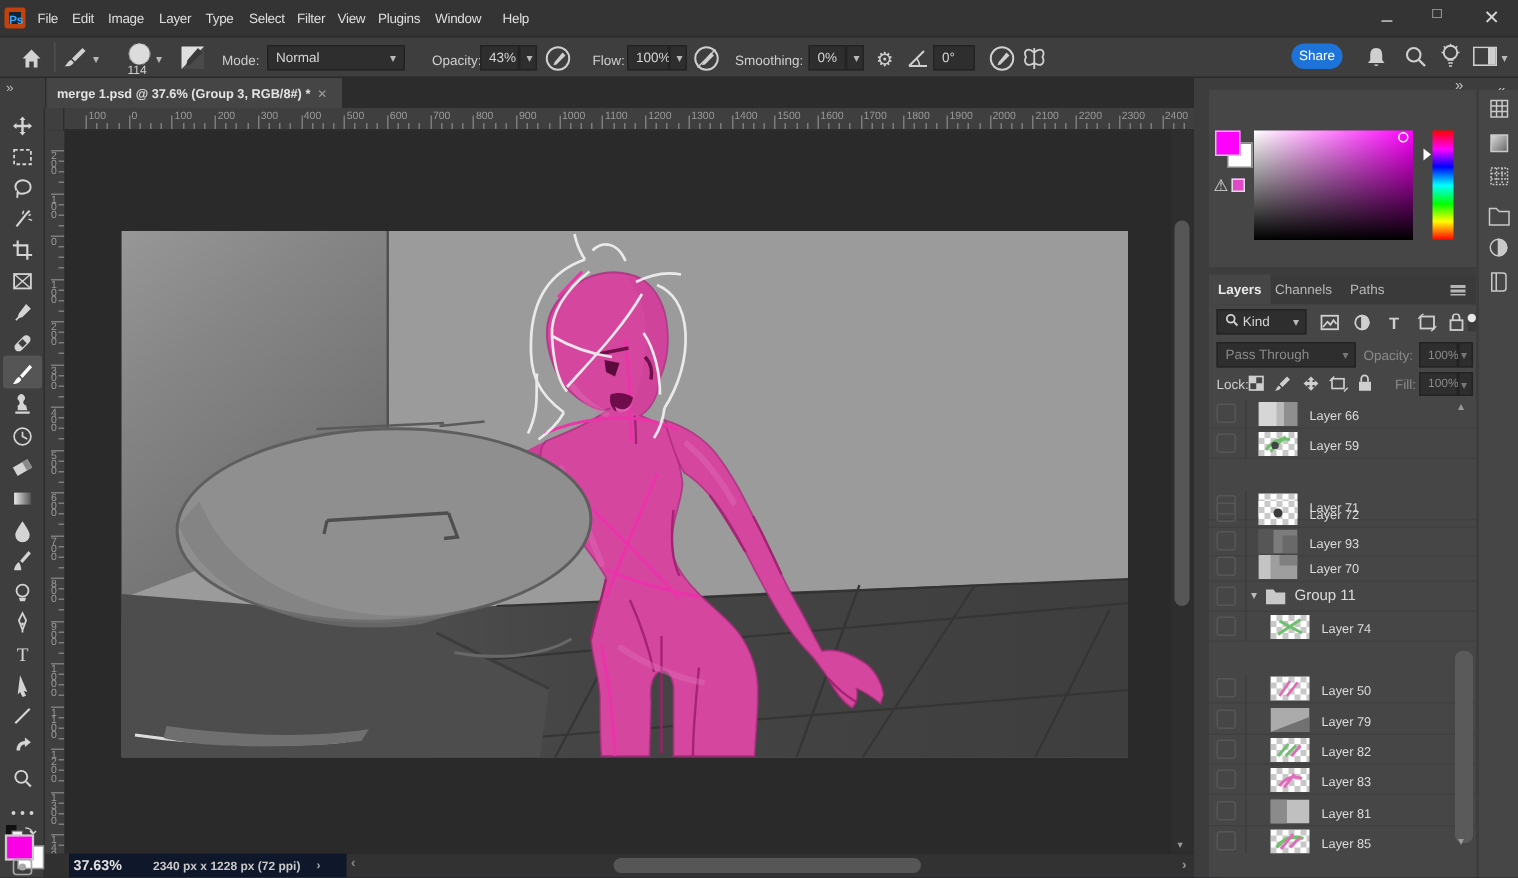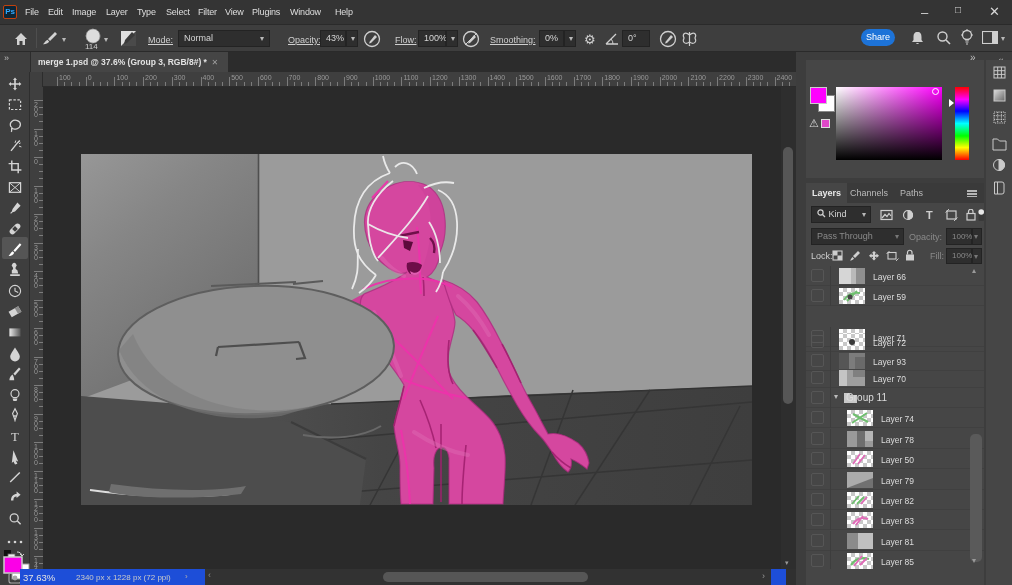--- a/index.html
+++ b/index.html
@@ -5,30 +5,30 @@
   * { margin:0; padding:0; box-sizing:border-box; }
   html,body { width:1012px; height:585px; overflow:hidden; background:#303030;
     font-family:"Liberation Sans", sans-serif; }
   .abs { position:absolute; }
   #stage { position:relative; width:1012px; height:585px; }
   
   #menubar { left:0; top:0; width:1012px; height:24px; background:#343434; color:#dfdfdf;
     font-size:9px; letter-spacing:-0.2px; }
   #menubar .m { position:absolute; top:7px; }
   #pslogo { left:3px; top:5px; width:14px; height:14px; background:#0d2636;
-    border:1px solid #c2410c; border-radius:2px; color:#31a8ff; font-size:8px; font-weight:bold;
+    border:3px solid #c2410c; border-radius:2px; color:#31a8ff; font-size:8px; font-weight:bold;
     text-align:center; line-height:12px; }
   .winbtn { position:absolute; top:0px; color:#d8d8d8; font-size:13px; }
   
   #optbar { left:0; top:24px; width:1012px; height:28px; background:#3e3e3e;
     border-top:1px solid #2a2a2a; border-bottom:1px solid #2a2a2a; color:#cfcfcf; font-size:9px; }
   .field { position:absolute; background:#2e2e2e; border:1px solid #232323; color:#d6d6d6;
     font-size:9px; height:17px; line-height:15px; padding-left:5px; top:5px; }
   .chev { color:#b8b8b8; font-size:8px; }
-  .lbl { position:absolute; top:10px; color:#cfcfcf;text-decoration:underline; }
+  .lbl { position:absolute; top:10px; color:#cfcfcf; }
   
   #lefttop { left:0; top:52px; width:30px; height:20px; background:#3e3e3e; color:#bbb; }
   #tabstrip { left:30px; top:52px; width:766px; height:20px; background:#2c2c2c; }
   #doctab { position:absolute; left:1px; top:0; width:197px; height:20px; background:#454545;
     color:#e3e3e3; font-size:9px; line-height:20px; padding-left:7px; }
   
   #corner { left:30px; top:72px; width:13px; height:15px; background:#3f3f3f; border-right:1px solid #2c2c2c;}
   #hruler { left:43px; top:72px; width:753px; height:15px; background:#3f3f3f; overflow:hidden;
     border-bottom:1px solid #2c2c2c; }
   #vruler { left:30px; top:87px; width:13px; height:482px; background:#3f3f3f; overflow:hidden; }
@@ -37,22 +37,22 @@
   .vtick { position:absolute; right:0; height:1px; width:4px; background:#7c7c7c; }
   
   #toolbar { left:0; top:72px; width:30px; height:513px; background:#3e3e3e;
     border-right:1px solid #2e2e2e; }
   
   #pasteboard { left:43px; top:87px; width:738px; height:482px; background:#2a2a2a; }
   #art { position:absolute; left:38px; top:67px; width:671px; height:351px; }
   #vscroll { left:781px; top:87px; width:15px; height:482px; background:#2e2e2e; }
   #vthumb { position:absolute; left:2px; top:60px; width:10px; height:257px; background:#565656; border-radius:5px;}
   
-  #statusbar { left:20px; top:569px; width:766px; height:16px; background:#1d4ed8; color:#c9c9c9;
-    font-size:8px; }
+  #statusbar { left:46px; top:569px; width:766px; height:16px; background:#0f172a; color:#c9c9c9;
+    font-size:8px;font-weight:bold; }
   #hscrolltrack { position:absolute; left:185px; top:0; width:566px; height:16px; background:#323232; }
   #hthumb { position:absolute; left:178px; top:3px; width:205px; height:10px; background:#565656; border-radius:5px;}
   
   #dock { left:796px; top:52px; width:216px; height:533px; background:#3d3d3d; color:#d6d6d6; }
   .panel { position:absolute; background:#464646; }
   .ptabs { position:absolute; left:0; top:0; right:0; height:20px; background:#3a3a3a; font-size:9px; }
   .ptab { position:absolute; top:0; height:20px; line-height:20px; padding:0 6px; color:#b9b9b9; font-size:9px; }
   .ptab.on { background:#464646; color:#e8e8e8; font-weight:bold; }
   .burger { position:absolute; right:7px; top:7px; width:10px; height:7px;
     border-top:5px double #b5b5b5; border-bottom:1px solid #b5b5b5; }
@@ -806,43 +806,31 @@
             </div>
             <span class="lname" style="left:67px;">Layer 70</span>
           </div>
           <div class="lrow" style="top:122.1px;">
             <div class="eyebox"></div>
             <div class="abs" style="left:24px; top:0; width:1px; height:20px; background:#3d3d3d;"></div>
             <span class="abs" style="left:28px; top:4px; color:#bbb; font-size:8px;">▾</span>
             <svg class="abs" style="left:38px; top:4px;" width="13" height="11" viewBox="0 0 13 11">
               <path d="M0,1 L5,1 L6.5,3 L13,3 L13,11 L0,11 Z" fill="#c9c9c9"></path>
             </svg>
-            <span class="abs" style="left:40px; top:4px; font-size:10px; color:#dcdcdc;">Group 11</span>
+            <span class="abs" style="left:57px; top:4px; font-size:10px; color:#dcdcdc;">Group 11</span>
           </div>
           <div class="lrow" style="top:142.4px;">
             <div class="eyebox"></div>
             <div class="abs" style="left:24px; top:0; width:1px; height:20px; background:#3d3d3d;"></div>
             <div class="thumb checker" style="left:41px; top:2px;">
               <svg width="26" height="16" viewBox="0 0 26 16" style="position:absolute;left:0;top:0;">
                 <path d="M5,13 L20,3 M6,4 L21,12" stroke="#6fbf6f" stroke-width="2" fill="none"></path>
               </svg>
             </div>
             <span class="lname" style="left:75px;">Layer 74</span>
-          </div>
-          <div class="lrow" style="top:162.8px;">
-            <div class="eyebox"></div>
-            <div class="abs" style="left:24px; top:0; width:1px; height:20px; background:#3d3d3d;"></div>
-            <div class="thumb" style="left:41px; top:2px;">
-              <svg width="26" height="16" viewBox="0 0 26 16" style="position:absolute;left:0;top:0;">
-                <rect width="26" height="16" fill="#9a9a9a"></rect>
-                <rect x="10" width="8" height="16" fill="#6e6e6e"></rect>
-                <rect x="18" width="8" height="10" fill="#b5b5b5"></rect>
-              </svg>
-            </div>
-            <span class="lname" style="left:75px;">Layer 78</span>
           </div>
           <div class="lrow" style="top:183.1px;">
             <div class="eyebox"></div>
             <div class="abs" style="left:24px; top:0; width:1px; height:20px; background:#3d3d3d;"></div>
             <div class="thumb checker" style="left:41px; top:2px;">
               <svg width="26" height="16" viewBox="0 0 26 16" style="position:absolute;left:0;top:0;">
                 <path d="M6,13 L13,3 M11,13 L18,4" stroke="#e06cb8" stroke-width="1.8" fill="none"></path>
               </svg>
             </div>
             <span class="lname" style="left:75px;">Layer 50</span>

